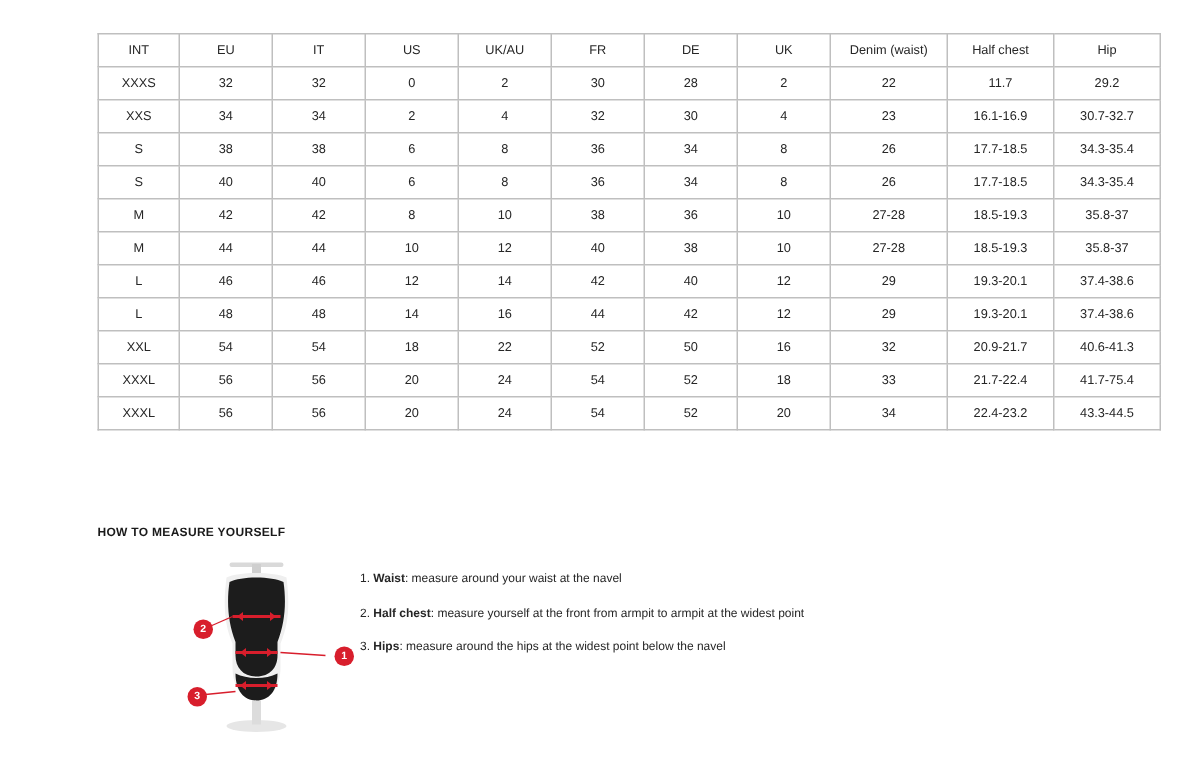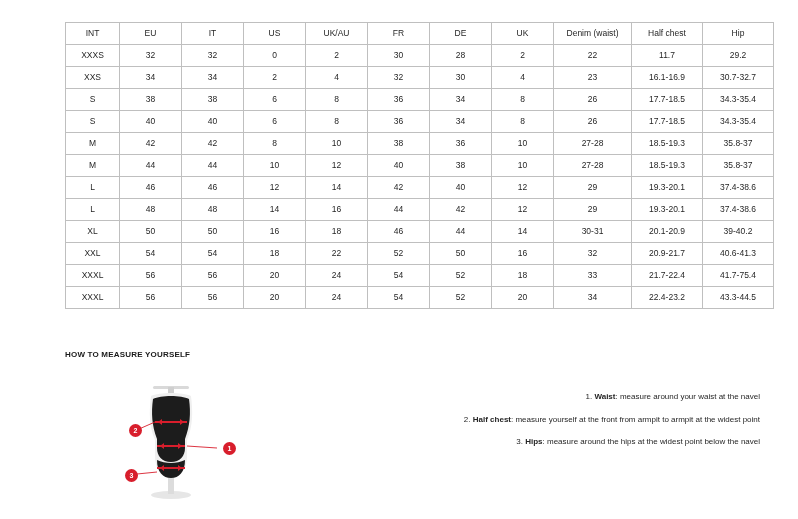--- a/index.html
+++ b/index.html
@@ -65,21 +65,21 @@
     position: absolute;
     left: 65px;
     top: 350px;
     width: 700px;
   }
   .howto-title {
     font-size: 8px;
     font-weight: bold;
     letter-spacing: 0.2px;
     color: #1a1a1a;
-    margin-bottom: 23px;
+    margin-bottom: 12px;
   }
   .howto-body {
     position: relative;
     display: block;
   }
   .figure {
     position: absolute;
     left: 40px;
     top: 0;
     width: 130px;
@@ -89,21 +89,20 @@
     position: absolute;
     left: 175px;
     top: 10px;
     width: 520px;
   }
   .step {
     font-size: 8px;
     color: #262626;
     margin-bottom: 13px;
     line-height: 1.2;
-    text-align: right;
   }
   .step b { font-weight: bold; }
   .step .num { font-weight: normal; }
 
   
   .badge {
     position: absolute;
     width: 13px;
     height: 13px;
     border-radius: 50%;
@@ -252,33 +251,20 @@
           <td>14</td>
           <td>16</td>
           <td>44</td>
           <td>42</td>
           <td>12</td>
           <td>29</td>
           <td>19.3-20.1</td>
           <td>37.4-38.6</td>
         </tr>
         <tr>
-          <td>XL</td>
-          <td>50</td>
-          <td>50</td>
-          <td>16</td>
-          <td>18</td>
-          <td>46</td>
-          <td>44</td>
-          <td>14</td>
-          <td>30-31</td>
-          <td>20.1-20.9</td>
-          <td>39-40.2</td>
-        </tr>
-        <tr>
           <td>XXL</td>
           <td>54</td>
           <td>54</td>
           <td>18</td>
           <td>22</td>
           <td>52</td>
           <td>50</td>
           <td>16</td>
           <td>32</td>
           <td>20.9-21.7</td>

